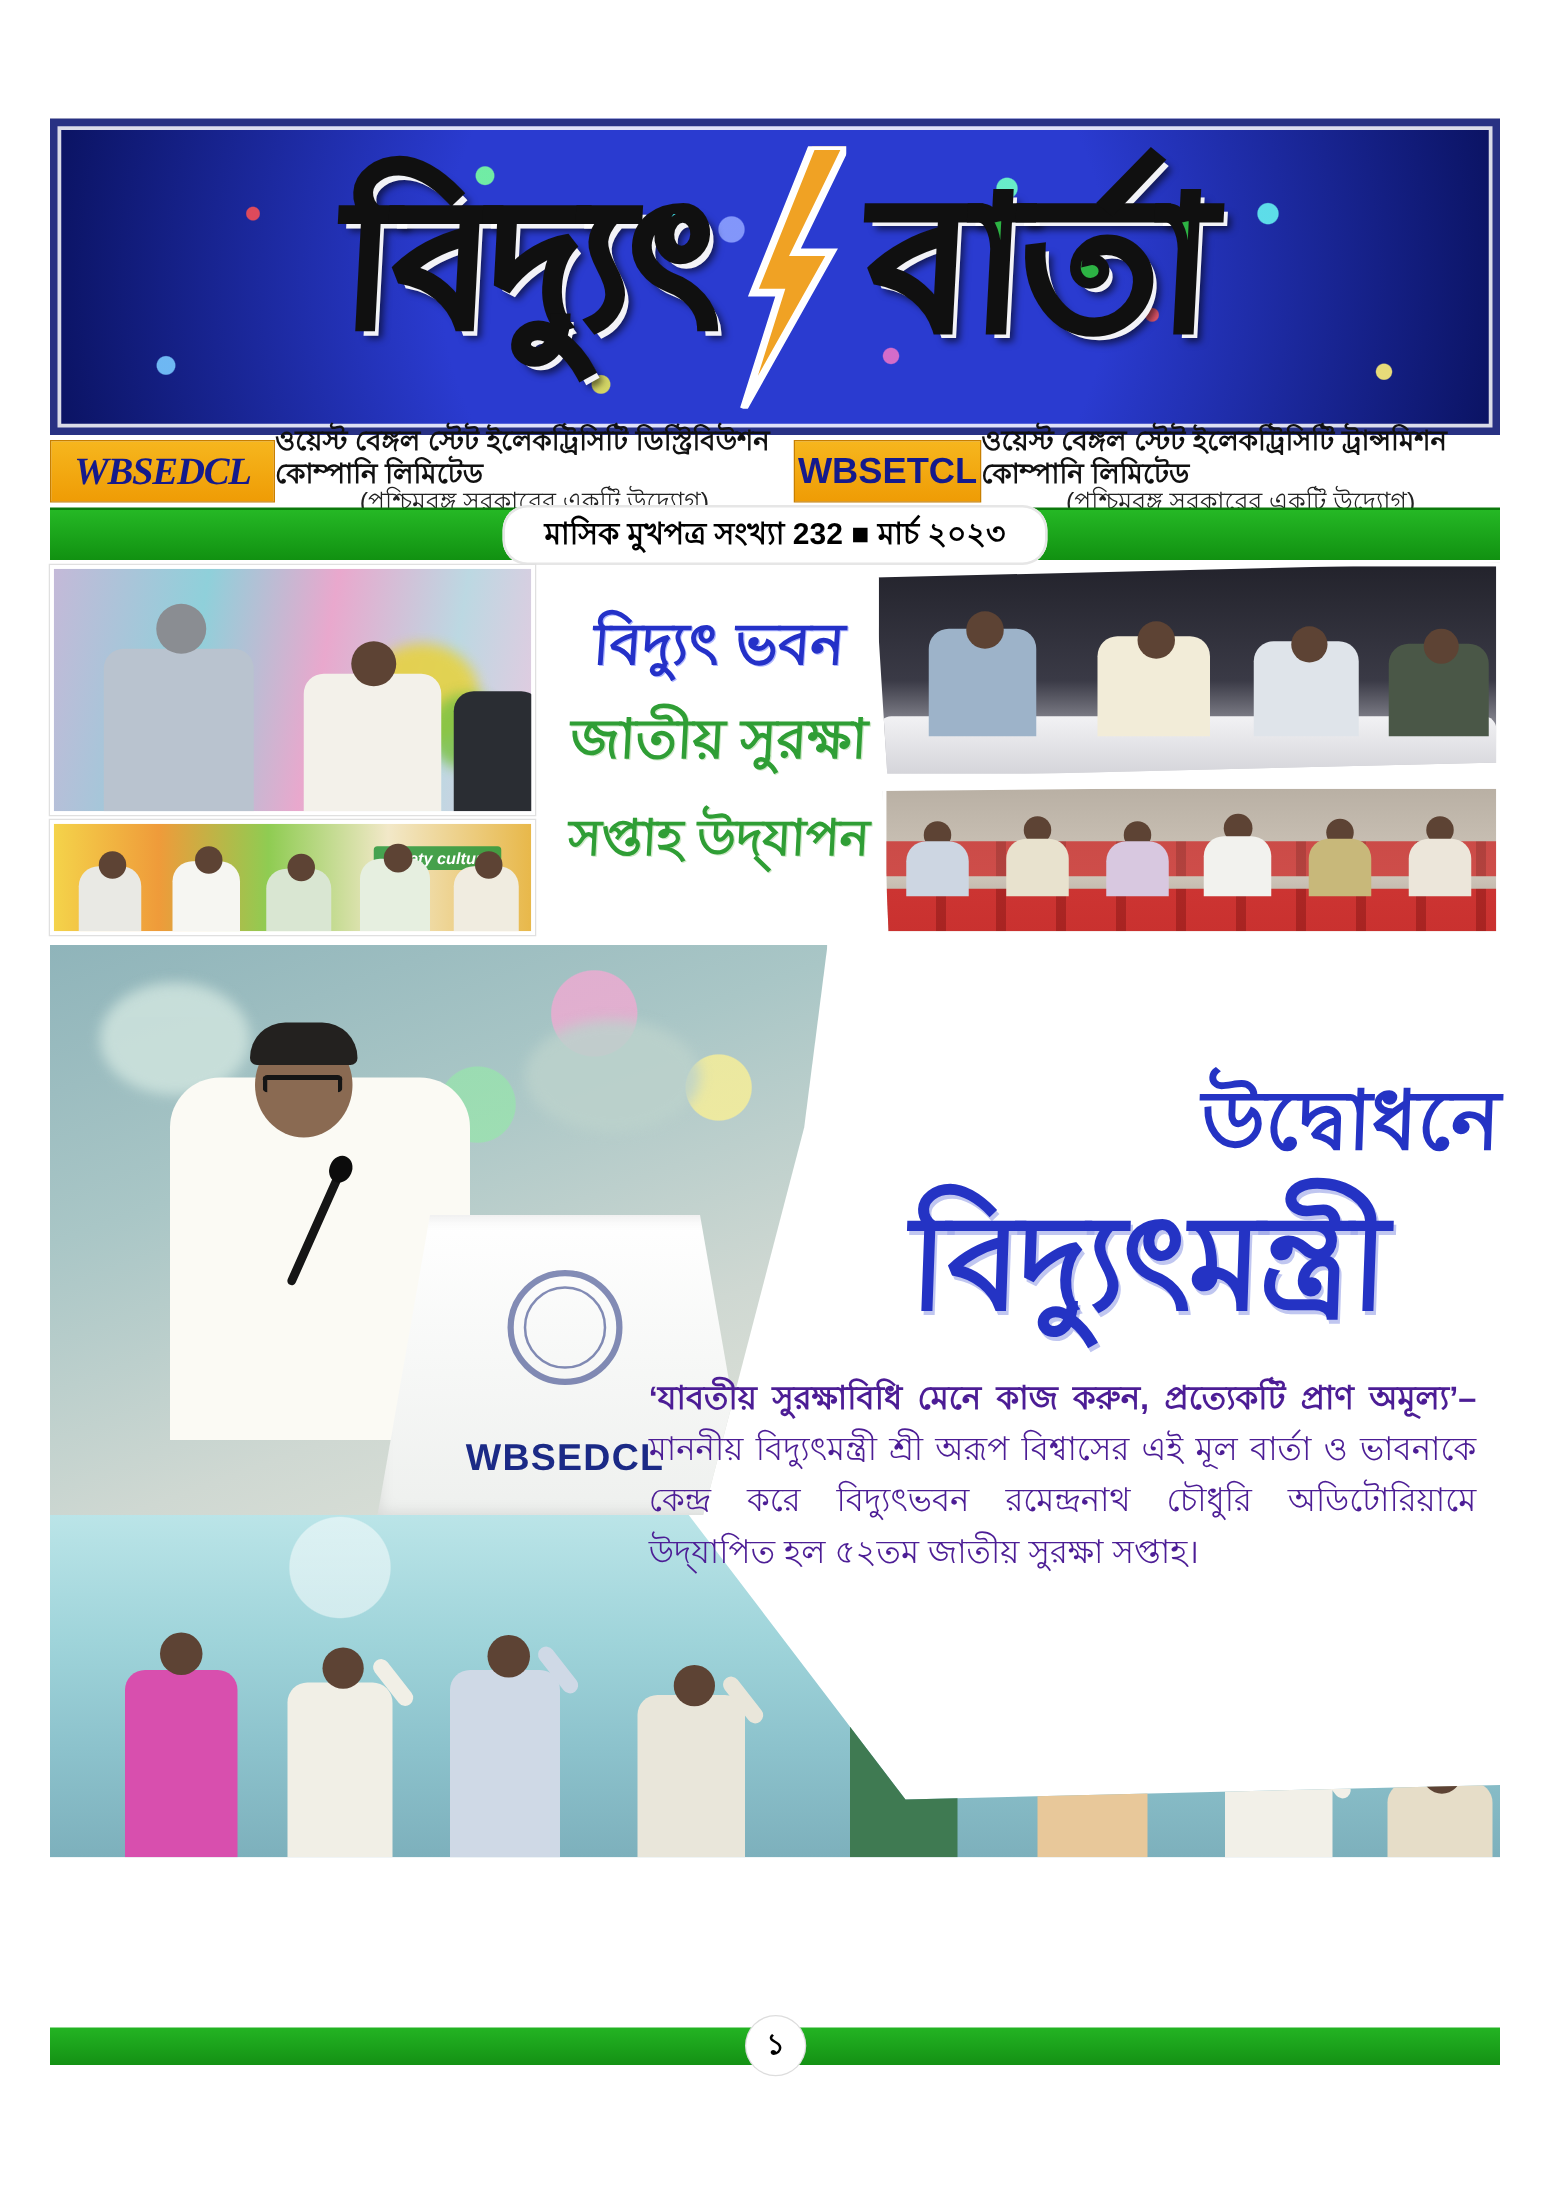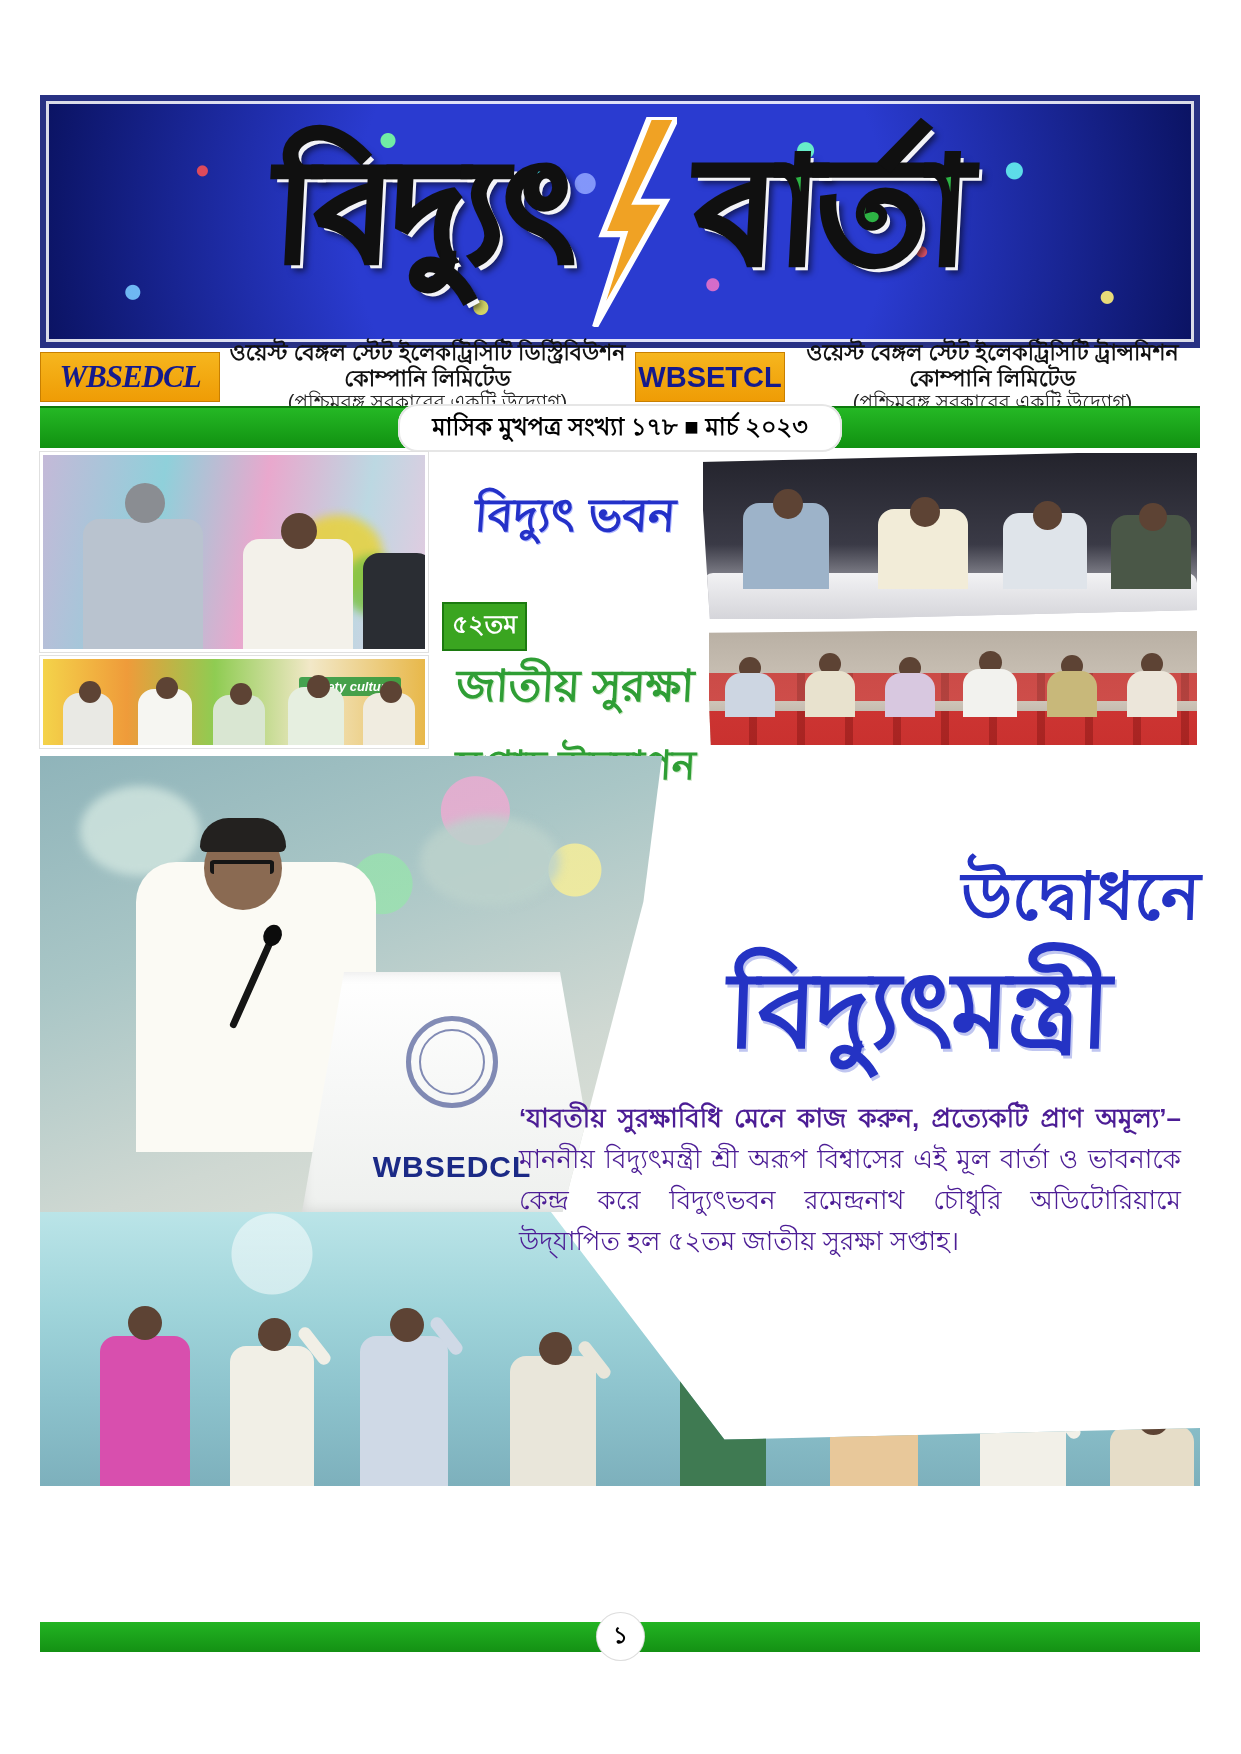--- a/index.html
+++ b/index.html
@@ -43,21 +43,21 @@
 
   
   .pub-row { position:absolute; left:40px; top:352px; width:1160px; height:50px; display:flex; align-items:stretch; }
   .logo-box {
     background:linear-gradient(#f6b61e,#ef9c05);
     color:#141a8c; display:flex; align-items:center; justify-content:center;
     font-weight:bold; border:1px solid #c87f00;
   }
   .logo-wbsedcl { width:180px; font-size:31px; font-style:italic; font-family:"Liberation Serif","DejaVu Serif",serif; letter-spacing:-1px; }
   .logo-wbsetcl { width:150px; font-size:29px; letter-spacing:0; }
-  .pub-text { flex:1; display:flex; flex-direction:column; align-items:center; justify-content:center; line-height:1.15;text-align:center; }
+  .pub-text { flex:1; display:flex; flex-direction:column; align-items:center; justify-content:center; line-height:1.15; }
   .pub-name { font-size:22px; font-weight:bold; color:#111; }
   .pub-sub  { font-size:20px; color:#222; }
 
   
   .issue-banner {
     position:absolute; left:40px; top:406px; width:1160px; height:42px;
     background:linear-gradient(#25b825,#119111);
     display:flex; align-items:center; justify-content:center;
     border-top:2px solid #0c7a0c;
   }
@@ -169,21 +169,21 @@
       <div class="pub-sub">(পশ্চিমবঙ্গ সরকারের একটি উদ্যোগ)</div>
     </div>
     <div class="logo-box logo-wbsetcl">WBSETCL</div>
     <div class="pub-text">
       <div class="pub-name">ওয়েস্ট বেঙ্গল স্টেট ইলেকট্রিসিটি ট্রান্সমিশন কোম্পানি লিমিটেড</div>
       <div class="pub-sub">(পশ্চিমবঙ্গ সরকারের একটি উদ্যোগ)</div>
     </div>
   </div>
 
   <div class="issue-banner">
-    <div class="issue-pill">মাসিক মুখপত্র সংখ্যা ১৭৮  ■  মার্চ ২০২৩</div>
+    <div class="issue-pill">মাসিক মুখপত্র সংখ্যা 232  ■  মার্চ ২০২৩</div>
   </div>
 
   <div class="photo ph-lt">
     <div class="blob" style="left:250px;top:60px;width:90px;height:80px;background:#e8d23a;"></div>
     <div class="blob" style="left:300px;top:100px;width:60px;height:60px;background:#7cc244;"></div>
     <div class="fig" style="left:40px;bottom:0;width:120px;height:130px;background:#b9c3cf;"></div>
     <div class="head" style="left:82px;top:28px;width:40px;height:40px;background:#8a8d92;"></div>
     <div class="fig" style="left:200px;bottom:0;width:110px;height:110px;background:#f3f1ea;"></div>
     <div class="head" style="left:238px;top:58px;width:36px;height:36px;"></div>
     <div class="fig" style="left:320px;bottom:0;width:70px;height:96px;background:#2a2d33;"></div>
@@ -198,23 +198,20 @@
     <div class="fig" style="left:170px;bottom:0;width:52px;height:50px;background:#d9e6d2;"></div>
     <div class="head" style="left:187px;top:24px;width:22px;height:22px;"></div>
     <div class="fig" style="left:245px;bottom:0;width:56px;height:58px;background:#e6efe0;"></div>
     <div class="head" style="left:264px;top:16px;width:23px;height:23px;"></div>
     <div class="fig" style="left:320px;bottom:0;width:52px;height:52px;background:#f0ece0;"></div>
     <div class="head" style="left:337px;top:22px;width:22px;height:22px;"></div>
   </div>
 
   <div class="feature">
     <div class="feat-line1">বিদ্যুৎ ভবন</div>
-    <div class="feat-badge-row">
-      <span class="feat-badge">৫২তম</span>
-    </div>
     <div class="feat-line2">জাতীয় সুরক্ষা</div>
     <div class="feat-line3">সপ্তাহ উদ্‌যাপন</div>
   </div>
 
   <div class="photo ph-rt">
     <div style="position:absolute;left:0;right:0;bottom:0;height:46px;background:linear-gradient(#f2f2f4,#d5d5da);border-radius:10px 10px 0 0;"></div>
     <div class="fig" style="left:40px;bottom:30px;width:86px;height:86px;background:#9db3c9;"></div>
     <div class="head" style="left:70px;top:36px;width:30px;height:30px;"></div>
     <div class="fig" style="left:175px;bottom:30px;width:90px;height:80px;background:#f2ecd8;"></div>
     <div class="head" style="left:207px;top:44px;width:30px;height:30px;"></div>

